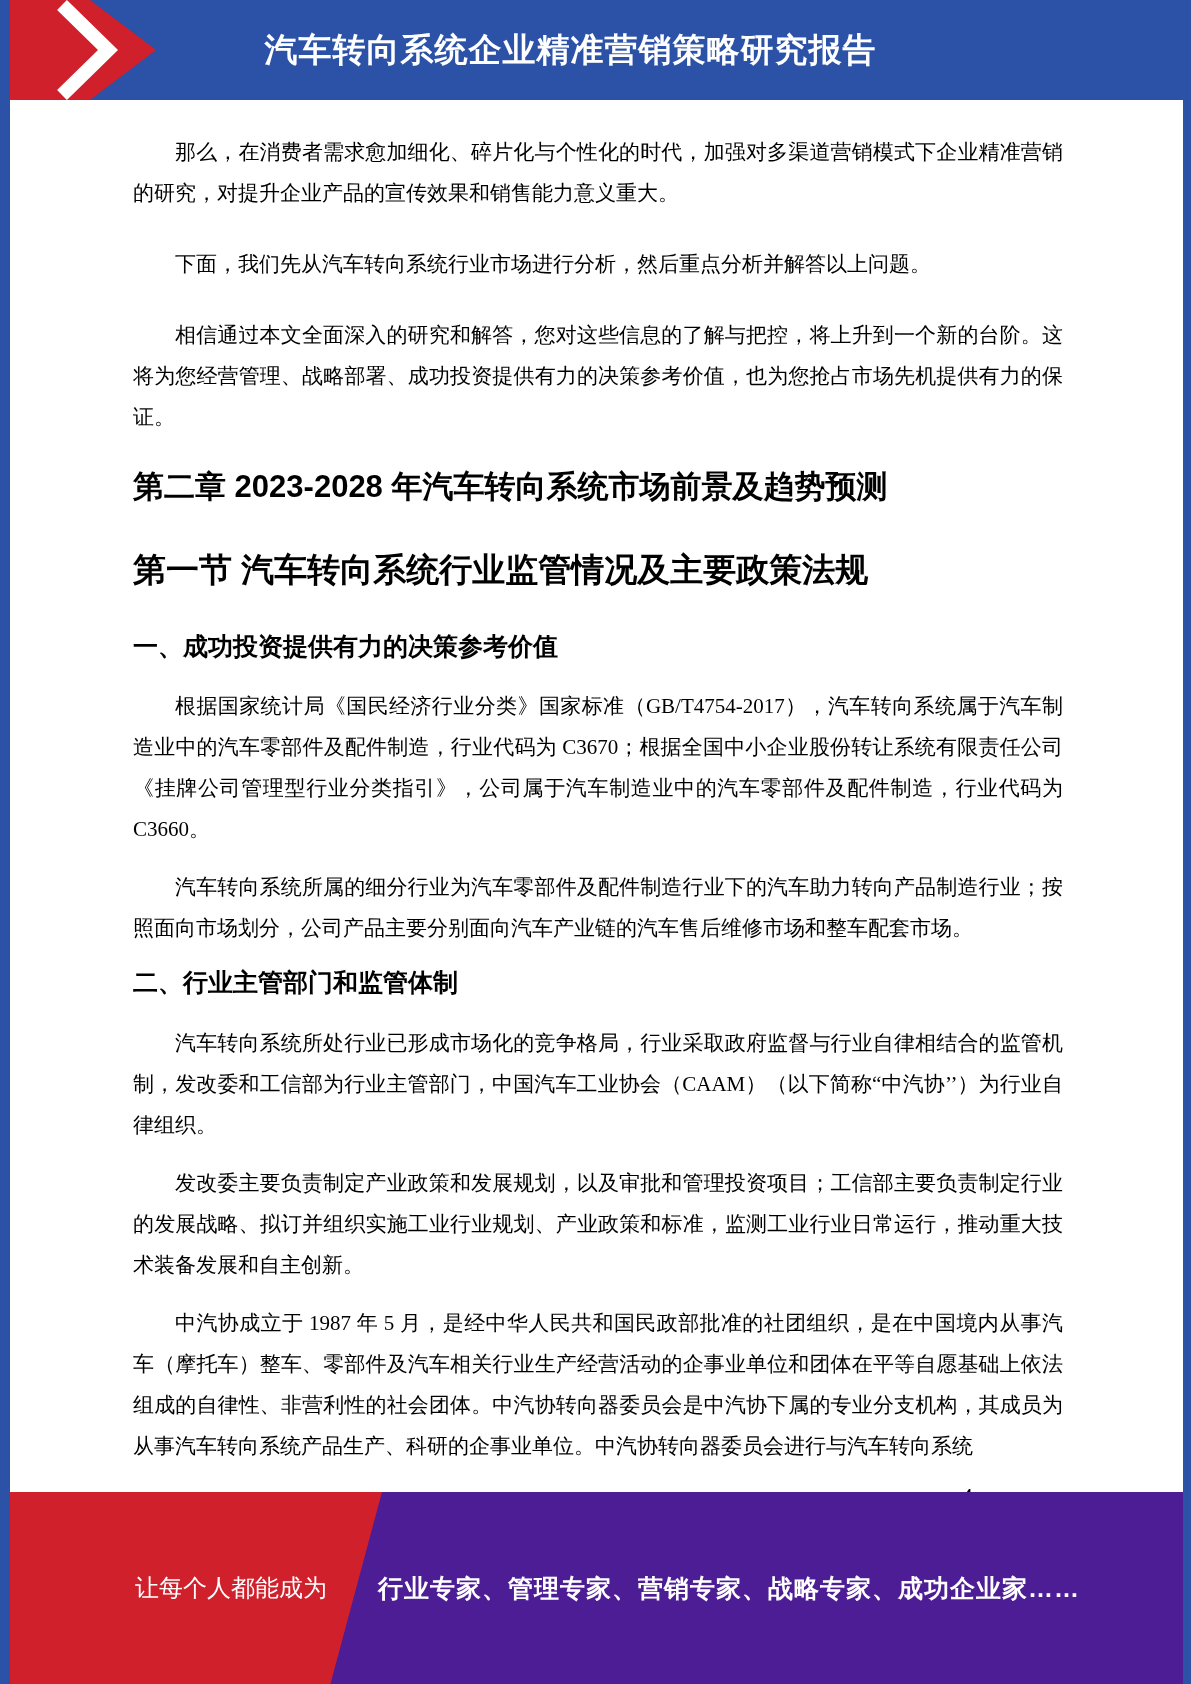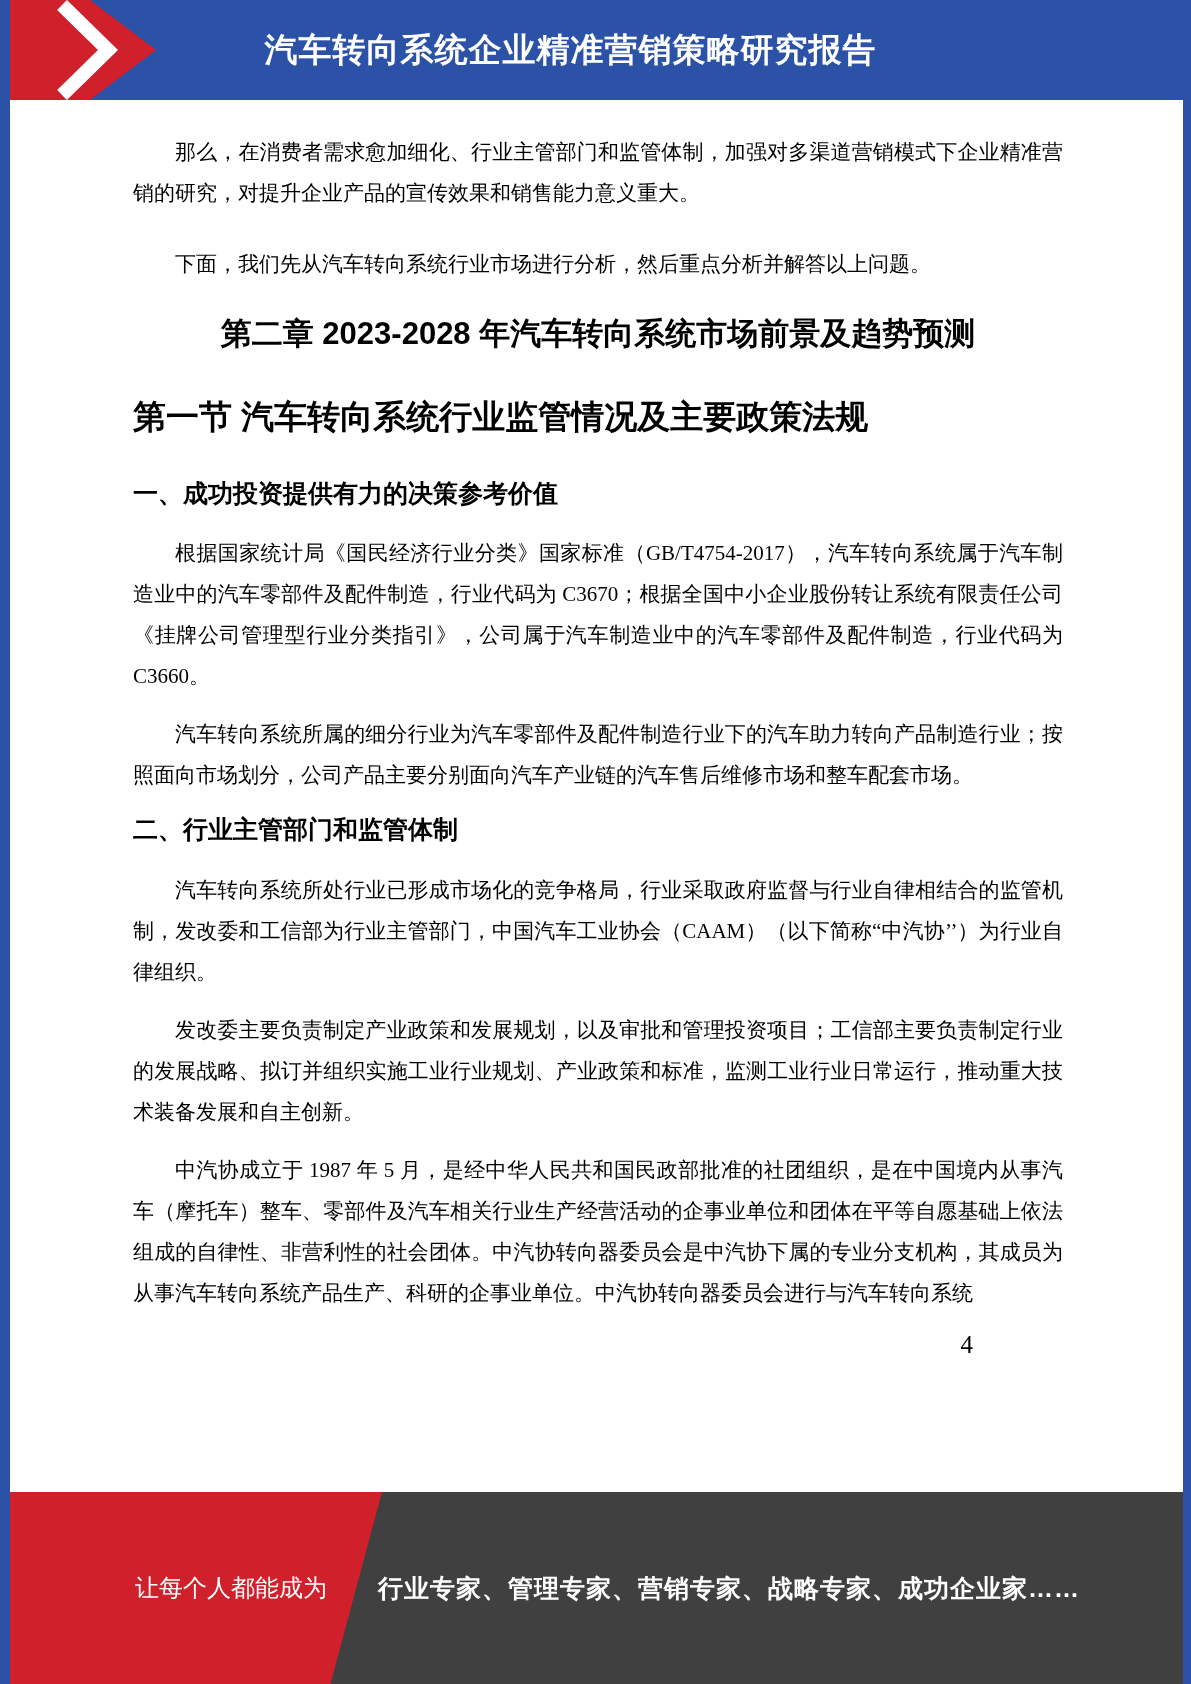--- a/index.html
+++ b/index.html
@@ -26,35 +26,35 @@
     color: #ffffff; font-family: "Liberation Sans", sans-serif;
     font-weight: bold; font-size: 33px; letter-spacing: 1px;
   }
 
   
   .content { position: absolute; top: 100px; left: 0; right: 0; padding: 32px 128px 0 133px; z-index: 2; }
   .para { font-size: 21px; line-height: 41px; text-align: justify; text-indent: 2em; }
   .intro-para { margin-bottom: 30px; }
   .chapter-heading {
     font-family: "Liberation Sans", sans-serif; font-weight: bold;
-    font-size: 31px; line-height: 1.25; margin: 28px 0 42px; color: #000; text-align: center;
+    font-size: 31px; line-height: 1.25; margin: 28px 0 42px; color: #000;
   }
   .section-heading {
     font-family: "Liberation Sans", sans-serif; font-weight: bold;
     font-size: 33px; line-height: 1.3; margin: 0 0 38px; color: #000;
   }
   .sub-heading {
     font-family: "Liberation Sans", sans-serif; font-weight: bold;
     font-size: 25px; line-height: 1.3; margin: 4px 0 24px; color: #000;
   }
   .body-para { margin-bottom: 17px; }
   .page-number { text-align: right; margin: 8px 90px 0 0; font-size: 25px; }
 
   
-  .footer { position: absolute; left: 0; right: 0; bottom: 0; height: 192px; background: #404040; z-index: 7; }
+  .footer { position: absolute; left: 0; right: 0; bottom: 0; height: 192px; background: #4c1d95; z-index: 7; }
   .footer-ribbon {
     position: absolute; left: 0; top: 0; bottom: 0; width: 382px;
     background: #d0202b;
     clip-path: polygon(0 0, 100% 0, 86.5% 100%, 0 100%);
   }
   .footer-prefix {
     position: absolute; left: 135px; top: 50%; transform: translateY(-50%);
     color: #ffffff; font-family: "Liberation Sans", sans-serif; font-size: 24px;
   }
   .footer-list {
@@ -71,22 +71,23 @@
 
 <div class="header">
   <svg class="header-arrow" width="152" height="100" viewBox="0 0 152 100" aria-hidden="true">
     <polygon points="0,0 80,0 146,50 80,100 0,100" fill="#d0202b"></polygon>
     <polyline points="52,5 98,50 52,95" fill="none" stroke="#ffffff" stroke-width="14"></polyline>
   </svg>
   <div class="header-title">汽车转向系统企业精准营销策略研究报告</div>
 </div>
 
 <div class="content">
-  <p class="para intro-para">那么，在消费者需求愈加细化、行业主管部门和监管体制，加强对多渠道营销模式下企业精准营销的研究，对提升企业产品的宣传效果和销售能力意义重大。</p>
+  <p class="para intro-para">那么，在消费者需求愈加细化、碎片化与个性化的时代，加强对多渠道营销模式下企业精准营销的研究，对提升企业产品的宣传效果和销售能力意义重大。</p>
   <p class="para intro-para">下面，我们先从汽车转向系统行业市场进行分析，然后重点分析并解答以上问题。</p>
+  <p class="para intro-para">相信通过本文全面深入的研究和解答，您对这些信息的了解与把控，将上升到一个新的台阶。这将为您经营管理、战略部署、成功投资提供有力的决策参考价值，也为您抢占市场先机提供有力的保证。</p>
 
   <h1 class="chapter-heading">第二章 2023-2028 年汽车转向系统市场前景及趋势预测</h1>
   <h2 class="section-heading">第一节 汽车转向系统行业监管情况及主要政策法规</h2>
 
   <h3 class="sub-heading">一、成功投资提供有力的决策参考价值</h3>
   <p class="para body-para">根据国家统计局《国民经济行业分类》国家标准（GB/T4754-2017），汽车转向系统属于汽车制造业中的汽车零部件及配件制造，行业代码为 C3670；根据全国中小企业股份转让系统有限责任公司《挂牌公司管理型行业分类指引》，公司属于汽车制造业中的汽车零部件及配件制造，行业代码为 C3660。</p>
   <p class="para body-para">汽车转向系统所属的细分行业为汽车零部件及配件制造行业下的汽车助力转向产品制造行业；按照面向市场划分，公司产品主要分别面向汽车产业链的汽车售后维修市场和整车配套市场。</p>
 
   <h3 class="sub-heading">二、行业主管部门和监管体制</h3>
   <p class="para body-para">汽车转向系统所处行业已形成市场化的竞争格局，行业采取政府监督与行业自律相结合的监管机制，发改委和工信部为行业主管部门，中国汽车工业协会（CAAM）（以下简称“中汽协’’）为行业自律组织。</p>

